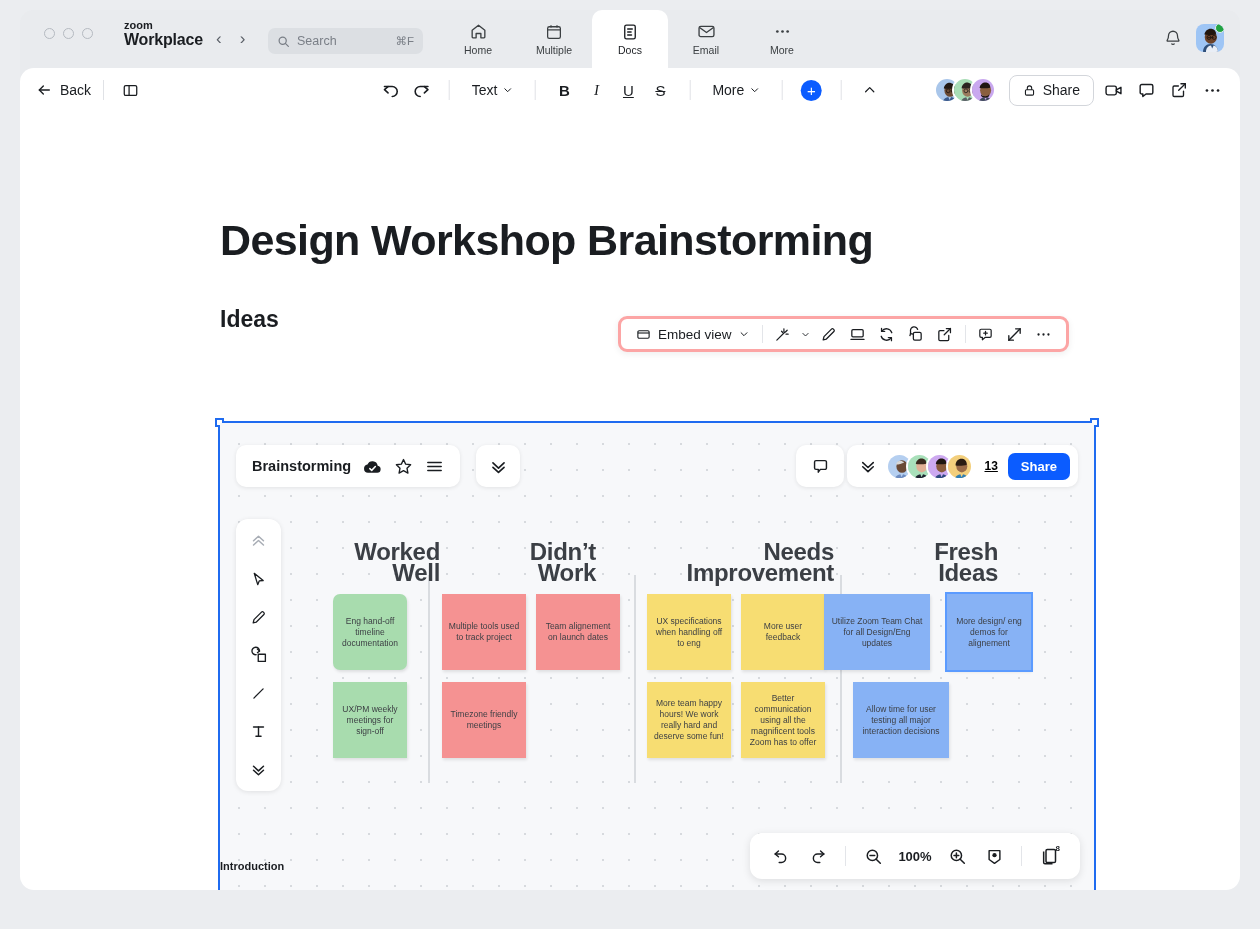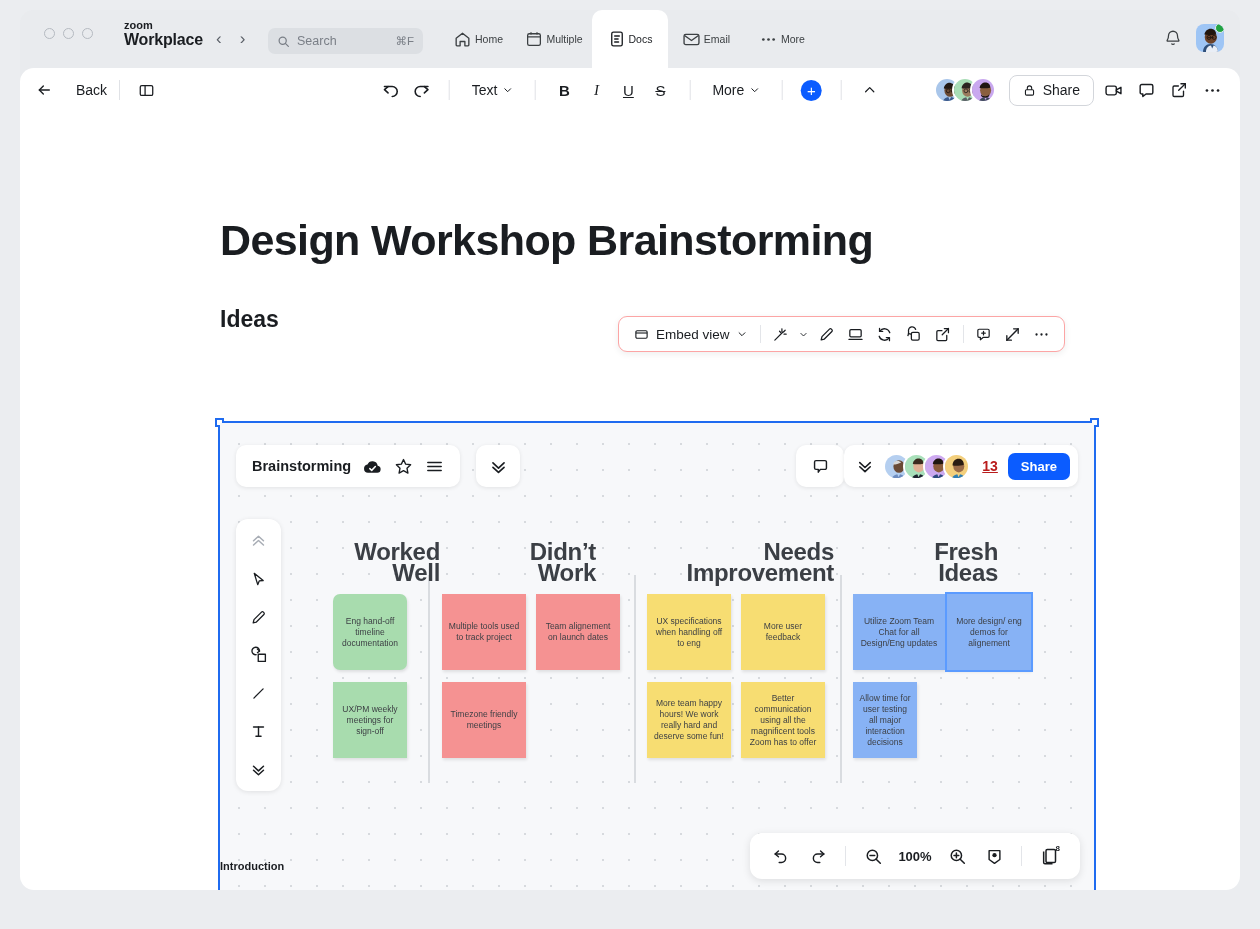--- a/index.html
+++ b/index.html
@@ -59,21 +59,21 @@
   }
   .searchbar .ph { font-size: 12.5px; color: #7a7f87; flex: 1; }
   .searchbar .kbd { font-size: 11.5px; color: #7a7f87; }
 
   .tabs {
     position: absolute; left: 50%; transform: translateX(-50%);
     top: 0; display: flex; height: 58px; align-items: flex-start;
   }
   .tab {
     width: 76px; height: 58px;
-    display: flex; flex-direction: row; align-items: center;
+    display: flex; flex-direction: column; align-items: center;
     justify-content: center; gap: 3px;
     border-radius: 10px 10px 0 0; cursor: pointer;
   }
   .tab.active { background: #fff; }
   .tab .t-ico { height: 18px; display: flex; align-items: center; }
   .tab .t-lbl { font-size: 10.5px; color: #3c4043; }
   .tab.active .t-lbl { color: #1a1d21; }
 
   .chrome-right {
     position: absolute; right: 16px; top: 14px;
@@ -98,21 +98,21 @@
     width: 1220px; height: 822px;
     background: #fff;
     border-radius: 14px 14px 0 0;
   }
 
   .doc-toolbar {
     position: relative; height: 44px;
     display: flex; align-items: center; padding: 0 16px;
   }
   .tb-back {
-    display: flex; align-items: center; gap: 24px;
+    display: flex; align-items: center; gap: 8px;
     font-size: 14px; color: #1a1d21; cursor: pointer;
   }
   .tb-div { width: 1px; height: 20px; background: #e0e2e6; margin: 0 12px; }
   .tb-icon {
     width: 28px; height: 28px; display: flex;
     align-items: center; justify-content: center;
     color: #1a1d21; cursor: pointer; border-radius: 6px;
   }
   .tb-center {
     position: absolute; left: 50%; transform: translateX(-50%);
@@ -165,21 +165,21 @@
   }
   .h2-intro {
     position: absolute; left: 200px; top: 748px;
     font-size: 11px; font-weight: 700; color: #1a1d21;
   }
 
   
   .embed-tb {
     position: absolute; left: 598px; top: 204px;
     height: 36px; background: #fff;
-    border: 1px solid #fca5a5; border-radius: 9px;
+    border: 3px solid #fca5a5; border-radius: 9px;
     box-shadow: 0 2px 7px rgba(0,0,0,0.07);
     display: flex; align-items: center; padding: 0 8px; gap: 1px;
   }
   .etb-view {
     display: flex; align-items: center; gap: 7px;
     font-size: 13.5px; color: #1a1d21; padding: 3px 7px;
     cursor: pointer; border-radius: 5px;
   }
   .etb-i {
     width: 28px; height: 26px; display: flex;
@@ -236,21 +236,21 @@
     display: flex; align-items: center; gap: 7px;
     padding: 0 8px 0 12px; box-shadow: 0 1px 4px rgba(0,0,0,0.09);
   }
   .wb-avs { display: flex; margin: 0 2px; }
   .wb-av {
     width: 27px; height: 27px; border-radius: 50%;
     margin-left: -7px; border: 2px solid #fff;
     overflow: hidden; position: relative;
   }
   .wb-av:first-child { margin-left: 0; }
-  .wb-count { font-size: 14px; font-weight: 700; color: #b91c1c; margin: 0 3px; text-decoration: underline; }
+  .wb-count { font-size: 12px; font-weight: 700; color: #000000; margin: 0 3px; text-decoration: underline; }
   .wb-share {
     background: #0b5cff; color: #fff; font-size: 13px; font-weight: 600;
     border-radius: 7px; padding: 6px 13px; cursor: pointer;
   }
 
   
   .rail {
     position: absolute; left: 16px; top: 96px;
     width: 45px; padding: 9px 0;
     background: #fff; border-radius: 12px;
@@ -676,27 +676,27 @@
           <div class="note" style="left:521px; top:171px; width:84px; height:76px; background:#f7dd72;">
             <span>More user feedback</span>
           </div>
           <div class="note" style="left:427px; top:259px; width:84px; height:76px; background:#f7dd72;">
             <span>More team happy hours! We work really hard and deserve some fun!</span>
           </div>
           <div class="note" style="left:521px; top:259px; width:84px; height:76px; background:#f7dd72;">
             <span>Better communication using all the magnificent tools Zoom has to offer</span>
           </div>
 
-          <div class="note" style="left:633px; top:171px; width:92px; height:76px; background:#87b2f5;justify-content:flex-end;">
+          <div class="note" style="left:604px; top:171px; width:106px; height:76px; background:#87b2f5;justify-content:flex-end;">
             <span>Utilize Zoom Team Chat for all Design/Eng updates</span>
           </div>
           <div class="note sel" style="left:727px; top:171px; width:84px; height:76px; background:#87b2f5;">
             <span>More design/ eng demos for alignement</span>
           </div>
-          <div class="note" style="left:633px; top:259px; width:64px; height:76px; background:#87b2f5;">
+          <div class="note" style="left:633px; top:259px; width:96px; height:76px; background:#87b2f5;">
             <span>Allow time for user testing all major interaction decisions</span>
           </div>
 
           <div class="wb-title-pill">
             <span class="nm">Brainstorming</span>
             <span>
               <svg width="19" height="15" viewBox="0 0 24 19" fill="#1a1d21">
                 <path d="M6.3 17.5A5.3 5.3 0 0 1 5.6 7a6.8 6.8 0 0 1 13 1.4 4.6 4.6 0 0 1-.6 9.1z"></path>
                 <polyline points="8.6,12.2 11,14.4 15.6,9.6" fill="none" stroke="#fff" stroke-width="1.9" stroke-linecap="round" stroke-linejoin="round"></polyline>
               </svg>

